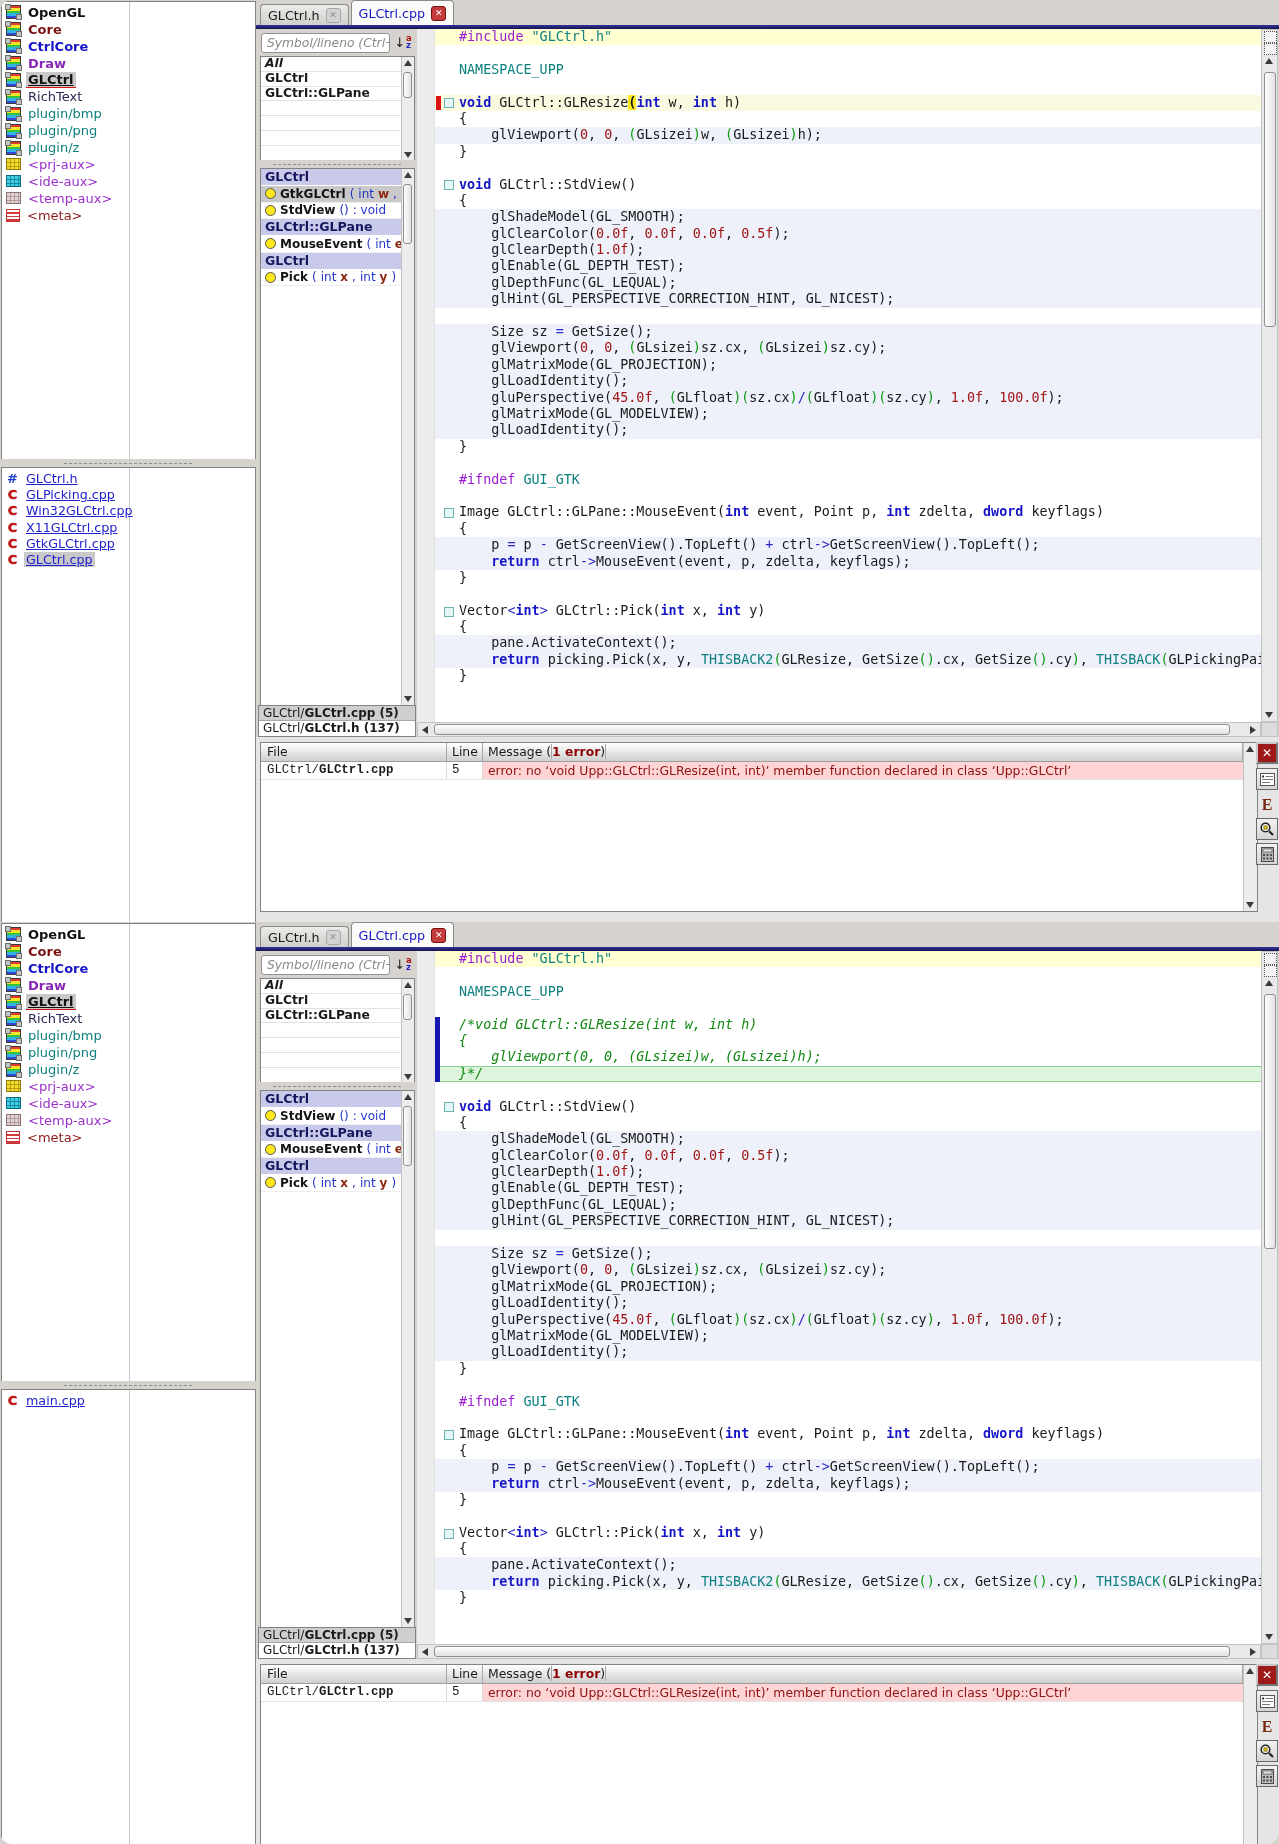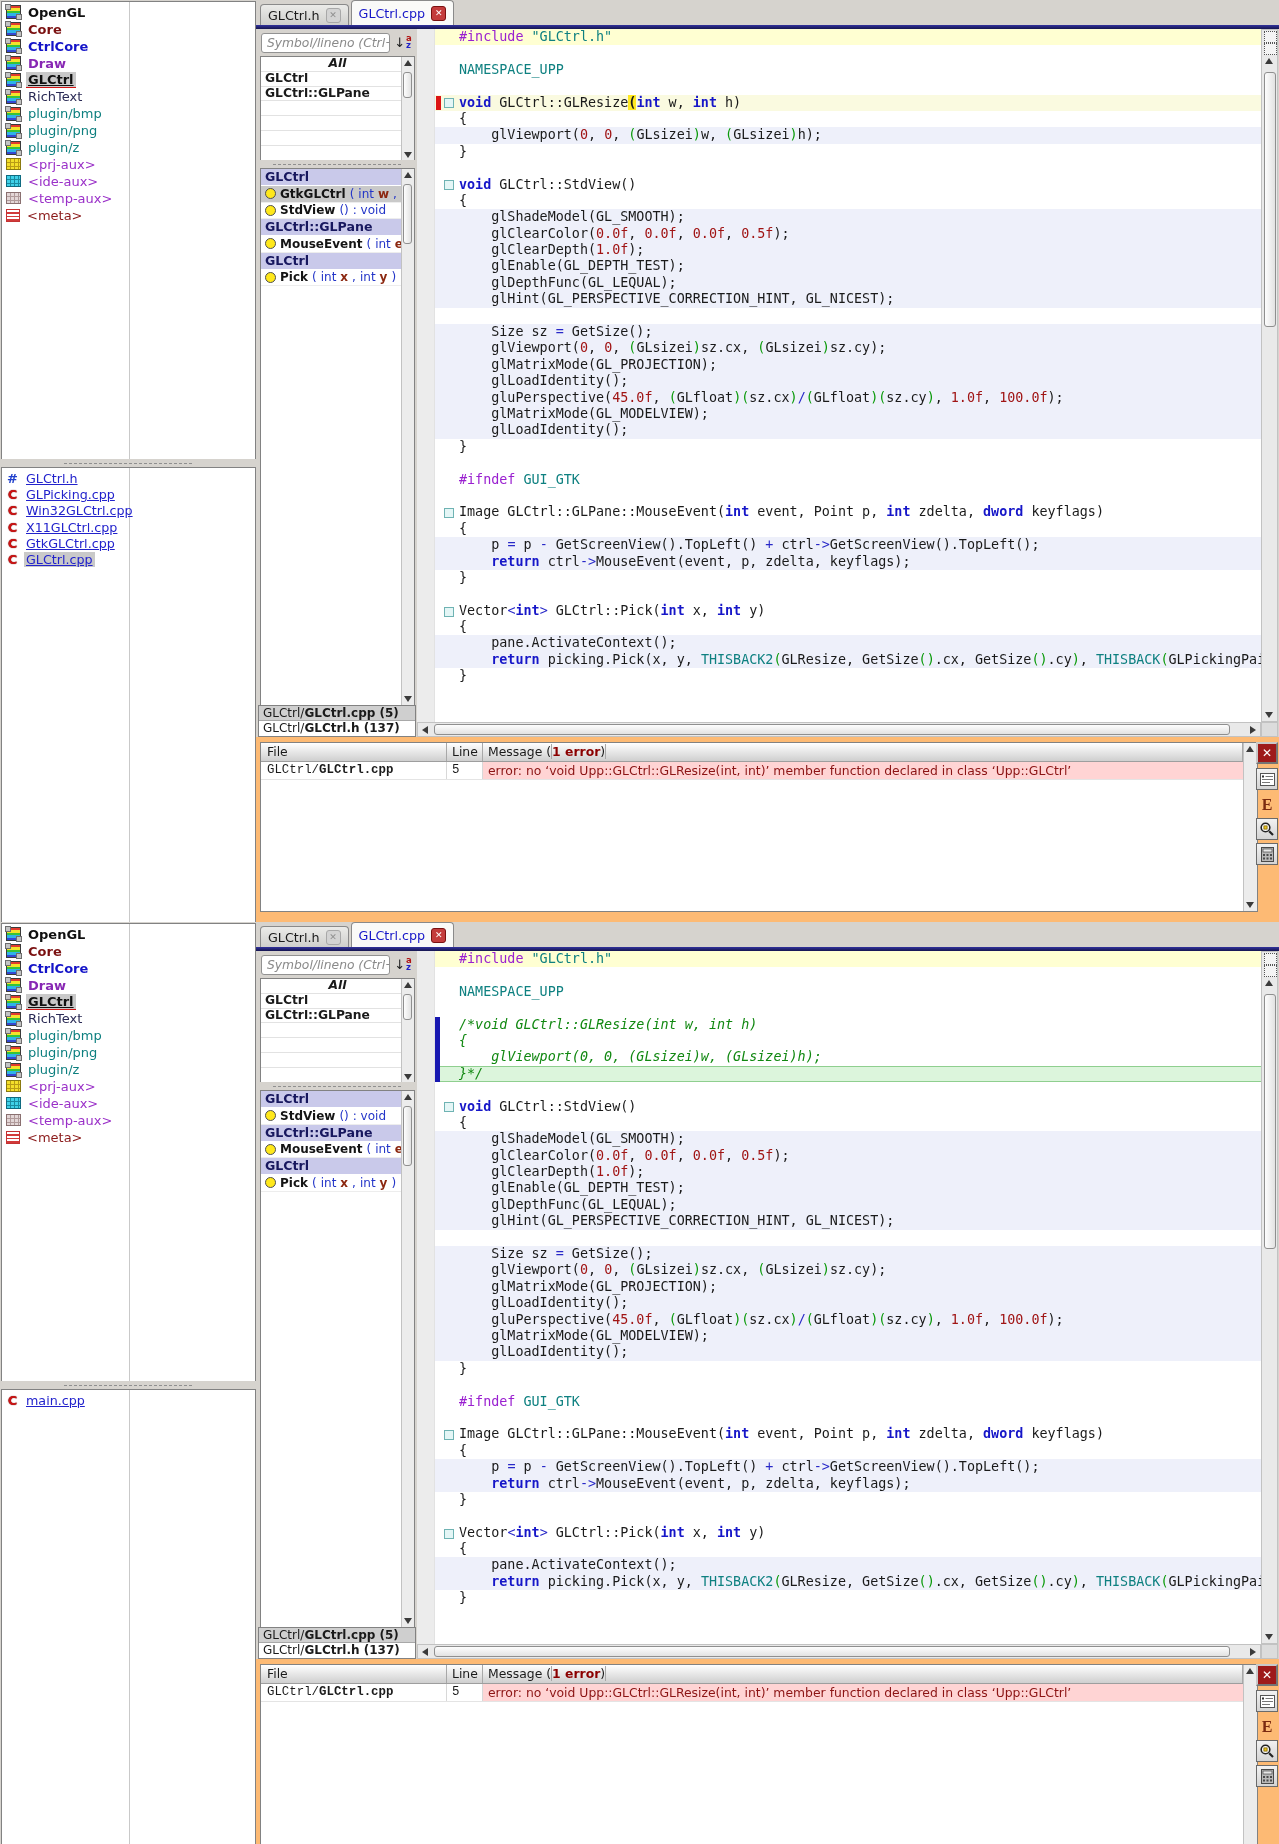--- a/index.html
+++ b/index.html
@@ -1,17 +1,17 @@
 <!DOCTYPE html>
 <html><head>
 <meta charset="utf-8">
 <style>
   html,body{margin:0;padding:0;background:#d6d3ce;}
   #app{position:relative;width:1279px;height:1844px;overflow:hidden;background:#d6d3ce;
-       font-family:"DejaVu Sans","Liberation Sans",sans-serif;color:#1a1a1a;}
+       font-family:"DejaVu Sans","Liberation Sans",sans-serif;color:#1a1a1a;border-radius:12px;}
   .ide-view{position:absolute;left:0;width:1279px;height:922px;overflow:hidden;background:#d6d3ce;}
 
   
   .panel{position:absolute;background:#fff;border:1px solid #828282;}
   .pkg-panel{left:1px;top:1px;width:253px;height:457px;}
   .file-panel{left:1px;top:467px;width:253px;height:454px;}
   .vline{position:absolute;left:127px;top:0;bottom:0;width:1px;background:#c9c9c9;}
   .list-body{position:absolute;inset:2px 0 0 0;}
   .pkg-r{height:16.9px;display:flex;align-items:center;gap:5px;padding-left:4px;font-size:13px;white-space:nowrap;}
   .pkg-lb{padding:0 2px;}
@@ -57,21 +57,21 @@
     overflow:hidden;white-space:nowrap;}
   .searchbox .ph{font-style:italic;color:#8a8a8a;font-size:12.3px;line-height:18px;padding-left:5px;display:block;white-space:nowrap;}
   .sortbtn{position:absolute;left:134px;top:3px;width:22px;height:20px;display:flex;align-items:center;justify-content:center;gap:1px;}
   .sortbtn .arr{font-size:13px;color:#222;}
   .sortbtn .az{display:flex;flex-direction:column;line-height:7px;font-size:8.5px;font-weight:bold;}
   .sortbtn .a{color:#b01414;font-style:normal;}
   .sortbtn .z{color:#2020c8;font-style:normal;}
   .scopelist{position:absolute;left:2px;top:27px;width:153px;height:104px;background:#fff;border:1px solid #828282;overflow:hidden;
     background-image:repeating-linear-gradient(#ffffff 0 13.8px,#e2e2e2 13.8px 14.8px);}
   .scope-r{height:13.8px;border-bottom:1px solid #e2e2e2;background:#fff;font-weight:bold;font-size:12.3px;line-height:13.8px;padding:0 4px;}
-  .scope-r.all{font-style:italic;text-align:center;}
+  .scope-r.all{font-style:italic;}
   .a-split{left:0;top:131px;width:158px;height:8px;}
   .symlist{position:absolute;left:2px;top:139px;width:153px;height:536px;background:#fff;border:1px solid #828282;overflow:hidden;}
   .sym-h{height:16px;background:#c9c9ea;color:#17175e;font-weight:bold;font-size:12.6px;line-height:16px;padding:0 4px;
     border-bottom:1px solid #fff;white-space:nowrap;}
   .sym-i{height:15.5px;border-bottom:1px solid #ededed;display:flex;align-items:center;gap:4px;padding-left:4px;
     font-size:12px;white-space:nowrap;overflow:hidden;}
   .sym-i.sel{background:#c9c9c9;}
   .sym-dot{width:9px;height:9px;border-radius:50%;background:#ffe81a;border:1px solid #505050;flex:none;}
   .seg-n{font-weight:bold;color:#141414;}
   .seg-t{color:#2335c8;}
@@ -124,21 +124,21 @@
   .vscroll .tri-up{position:absolute;left:3px;top:28px;}
   .vthumb{position:absolute;left:2px;top:42px;width:12px;height:255px;}
   .vscroll .tri-down{position:absolute;left:3px;bottom:3px;}
   .hscroll{position:absolute;left:417px;top:722px;width:844px;height:15px;background:#e9e9e9;border:1px solid #c2c2c2;box-sizing:border-box;}
   .hscroll .tri-left{position:absolute;left:4px;top:3px;}
   .hthumb{position:absolute;left:16px;top:1px;height:11px;width:796px;background:linear-gradient(#fdfdfd,#e2e2e2);}
   .hscroll .tri-right{position:absolute;right:4px;top:3px;}
   .hcorner{position:absolute;left:1261px;top:722px;width:17px;height:15px;background:#dcdcdc;border:1px solid #c2c2c2;box-sizing:border-box;}
 
   
-  .console{position:absolute;left:256px;top:737px;right:0;bottom:0;background:#fdba74;overflow:hidden;padding-left:31px;}
+  .console{position:absolute;left:256px;top:737px;right:0;bottom:0;background:#e5e5e5;overflow:hidden;padding-left:31px;}
   .errlist{position:absolute;left:4px;top:5px;width:996px;height:168px;background:#fff;border:1px solid #828282;display:flex;}
   .v1 .errlist{height:200px;}
   .err-main{flex:1;overflow:hidden;}
   .err-h{display:flex;height:18px;background:linear-gradient(#ffffff,#cfcfcf);border-bottom:1px solid #9e9e9e;
     font-size:12.4px;line-height:18px;}
   .err-h span{border-right:1px solid #a8a8a8;}
   .ec-file{width:186px;padding-left:6px;box-sizing:border-box;flex:none;white-space:nowrap;overflow:hidden;}
   .ec-line{width:36px;padding-left:5px;box-sizing:border-box;flex:none;}
   .ec-msg{flex:1;padding-left:5px;white-space:nowrap;overflow:hidden;}
   .errcount{color:#8b0000;}

